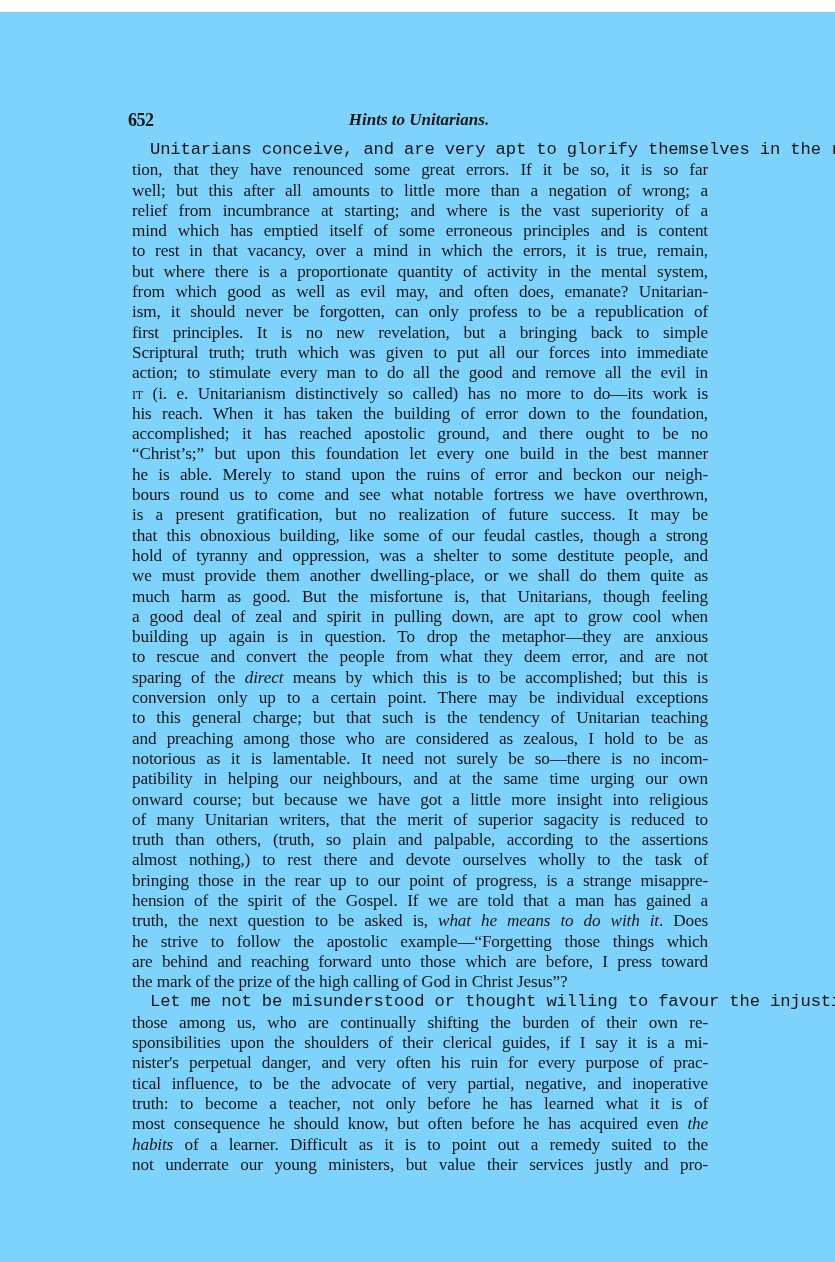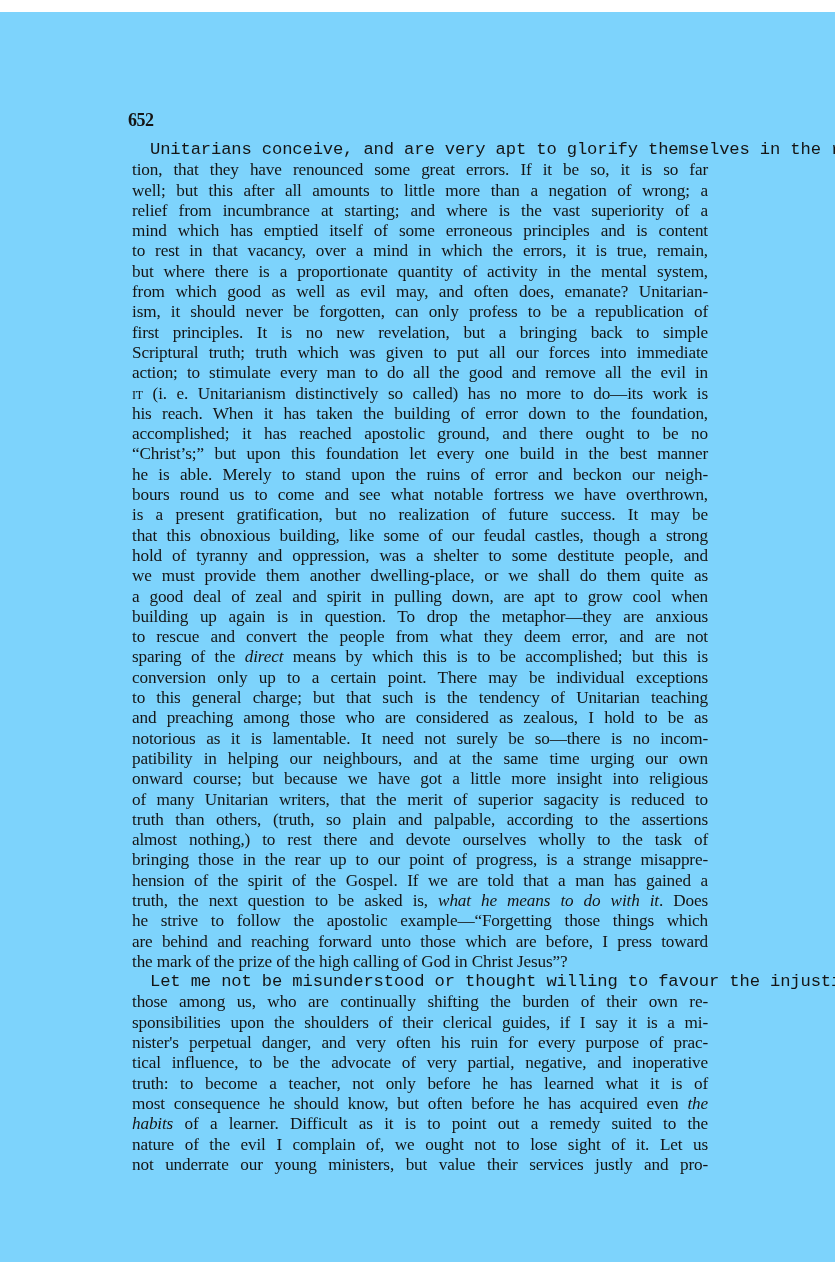--- a/index.html
+++ b/index.html
@@ -75,20 +75,21 @@
   .it { font-style: italic; }
   .sc { font-variant: small-caps; }
 </style>
 </head>
 <body>
 
 <div class="page">
 
   <div class="running-head">
     <span class="page-number">652</span>
+    <span class="running-title">Hints to Unitarians.</span>
   </div>
 
   <div class="body-text">
     <div id="para-0">
         <span class="line indent">Unitarians conceive, and are very apt to glorify themselves in the reflec-</span>
         <span class="line">tion, that they have renounced some great errors.  If it be so, it is so far</span>
         <span class="line">well; but this after all amounts to little more than a negation of wrong; a</span>
         <span class="line">relief from incumbrance at starting; and where is the vast superiority of a</span>
         <span class="line">mind which has emptied itself of some erroneous principles and is content</span>
         <span class="line">to rest in that vacancy, over a mind in which the errors, it is true, remain,</span>
@@ -101,20 +102,21 @@
         <span class="line"><span class="sc">it</span> (i. e. Unitarianism distinctively so called) has no more to do—its work is</span>
         <span class="line">his reach.  When it has taken the building of error down to the foundation,</span>
         <span class="line">accomplished; it has reached apostolic ground, and there ought to be no</span>
         <span class="line">“Christ’s;” but upon this foundation let every one build in the best manner</span>
         <span class="line">he is able.  Merely to stand upon the ruins of error and beckon our neigh-</span>
         <span class="line">bours round us to come and see what notable fortress we have overthrown,</span>
         <span class="line">is a present gratification, but no realization of future success.  It may be</span>
         <span class="line">that this obnoxious building, like some of our feudal castles, though a strong</span>
         <span class="line">hold of tyranny and oppression, was a shelter to some destitute people, and</span>
         <span class="line">we must provide them another dwelling-place, or we shall do them quite as</span>
+        <span class="line">much harm as good.  But the misfortune is, that Unitarians, though feeling</span>
         <span class="line">a good deal of zeal and spirit in pulling down, are apt to grow cool when</span>
         <span class="line">building up again is in question.  To drop the metaphor—they are anxious</span>
         <span class="line">to rescue and convert the people from what they deem error, and are not</span>
         <span class="line">sparing of the <span class="it">direct</span> means by which this is to be accomplished; but this is</span>
         <span class="line">conversion only up to a certain point.  There may be individual exceptions</span>
         <span class="line">to this general charge; but that such is the tendency of Unitarian teaching</span>
         <span class="line">and preaching among those who are considered as zealous, I hold to be as</span>
         <span class="line">notorious as it is lamentable.  It need not surely be so—there is no incom-</span>
         <span class="line">patibility in helping our neighbours, and at the same time urging our own</span>
         <span class="line">onward course; but because we have got a little more insight into religious</span>
@@ -130,18 +132,17 @@
       </div>
     <div id="para-1">
         <span class="line indent">Let me not be misunderstood or thought willing to favour the injustice of</span>
         <span class="line">those among us, who are continually shifting the burden of their own re-</span>
         <span class="line">sponsibilities upon the shoulders of their clerical guides, if I say it is a mi-</span>
         <span class="line">nister's perpetual danger, and very often his ruin for every purpose of prac-</span>
         <span class="line">tical influence, to be the advocate of very partial, negative, and inoperative</span>
         <span class="line">truth: to become a teacher, not only before he has learned what it is of</span>
         <span class="line">most consequence he should know, but often before he has acquired even <span class="it">the</span></span>
         <span class="line"><span class="it">habits</span> of a learner.  Difficult as it is to point out a remedy suited to the</span>
-        <span class="line">nature of the evil I complain of, we ought not to lose sight of it.  Let us</span>
         <span class="line">not underrate our young ministers, but value their services justly and pro-</span>
       </div>
   </div>
 
 </div>
 
 </body></html>

